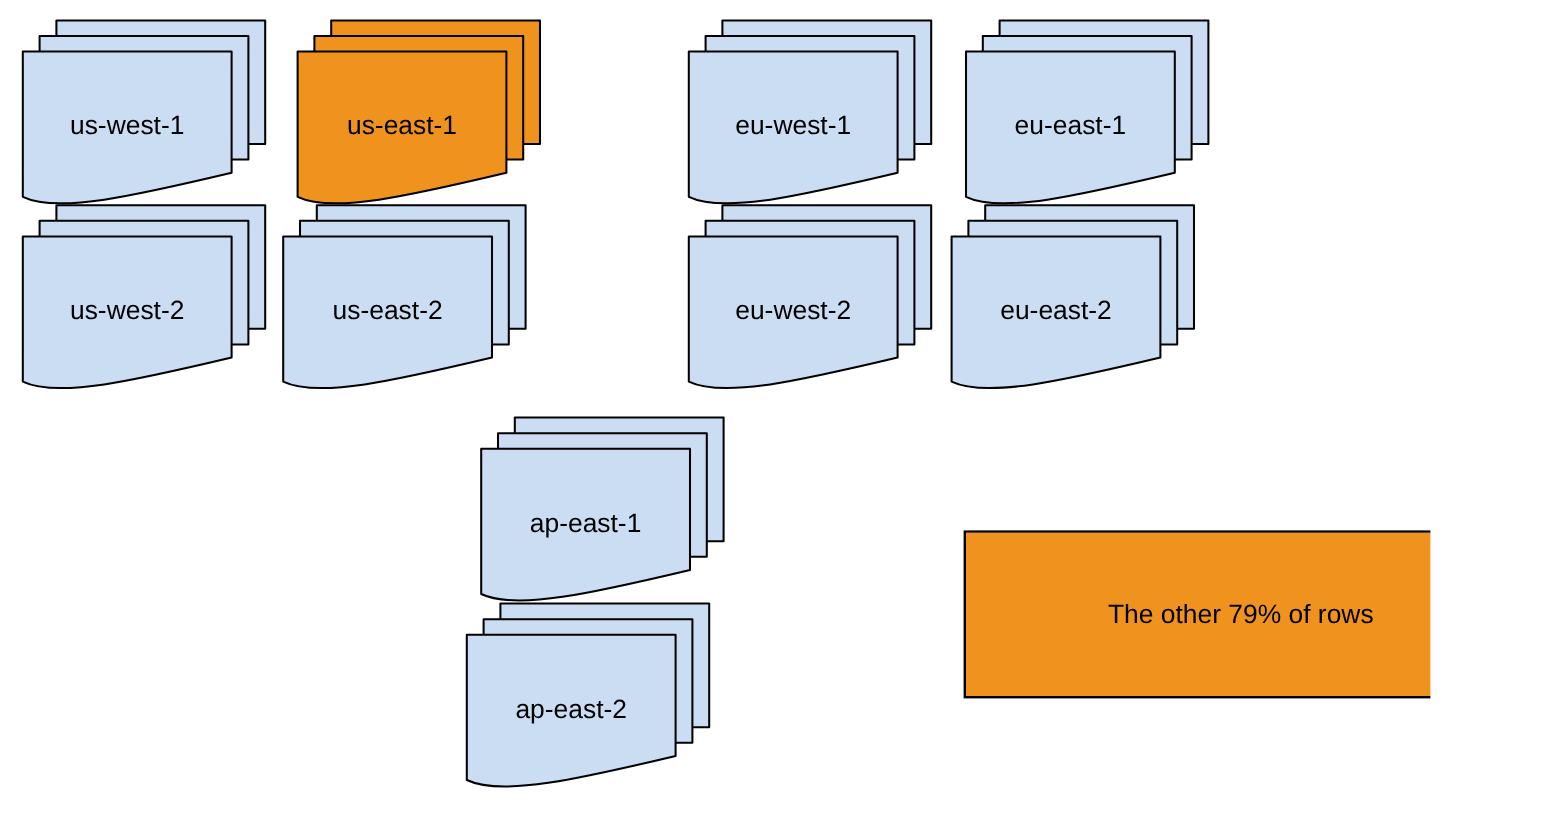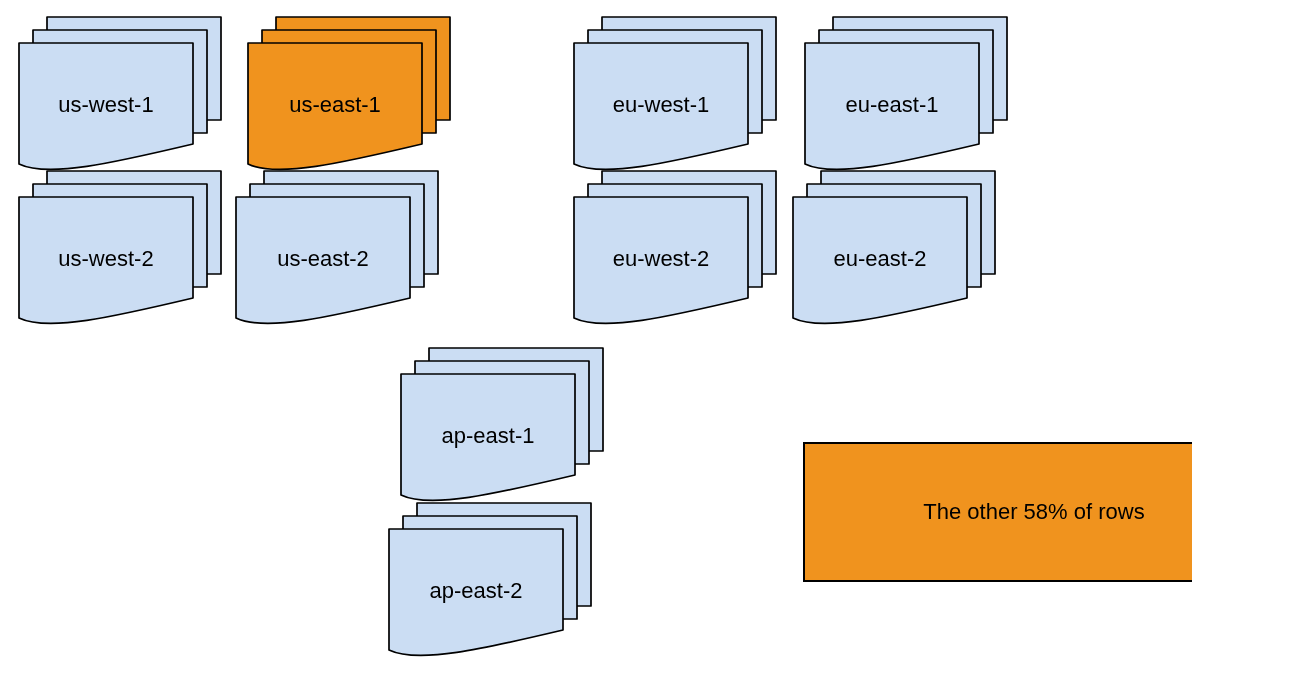--- a/index.html
+++ b/index.html
@@ -119,17 +119,17 @@
 
   <svg class="stack blue" style="left:388px;top:502px" width="204" height="164" viewBox="0 0 204 164">
     <rect class="page" x="29" y="1" width="174" height="103"></rect>
     <rect class="page" x="15" y="14" width="174" height="103"></rect>
     <path class="page" d="M1,27 L175,27 L175,128 C95,147 30,162 1,148 Z"></path>
     <text class="label" x="88" y="96">ap-east-2</text>
   </svg>
 
   <div class="legend">
     <div class="legend-row bg-orange">
-      <span>The other 58% of rows</span>
+      <span>The other 79% of rows</span>
     </div>
   </div>
 
 </div>
 
 </body></html>

